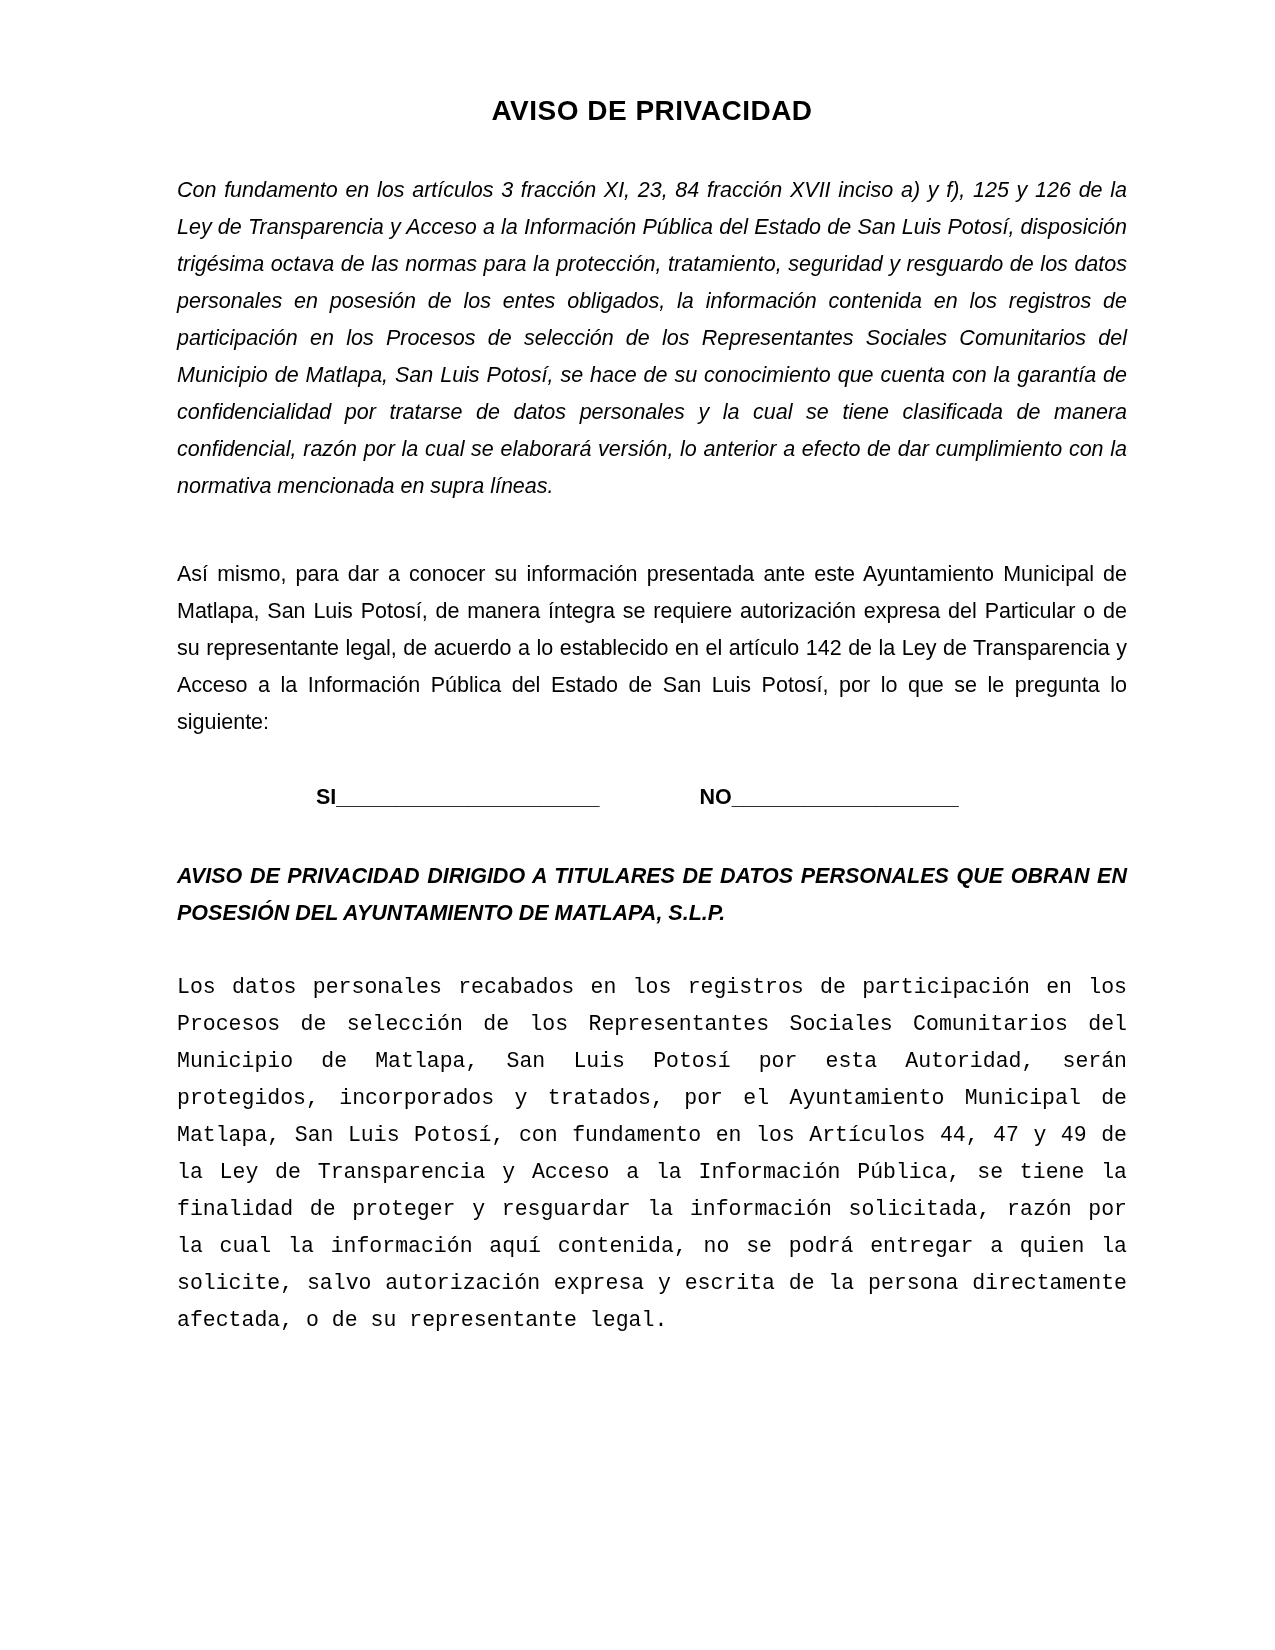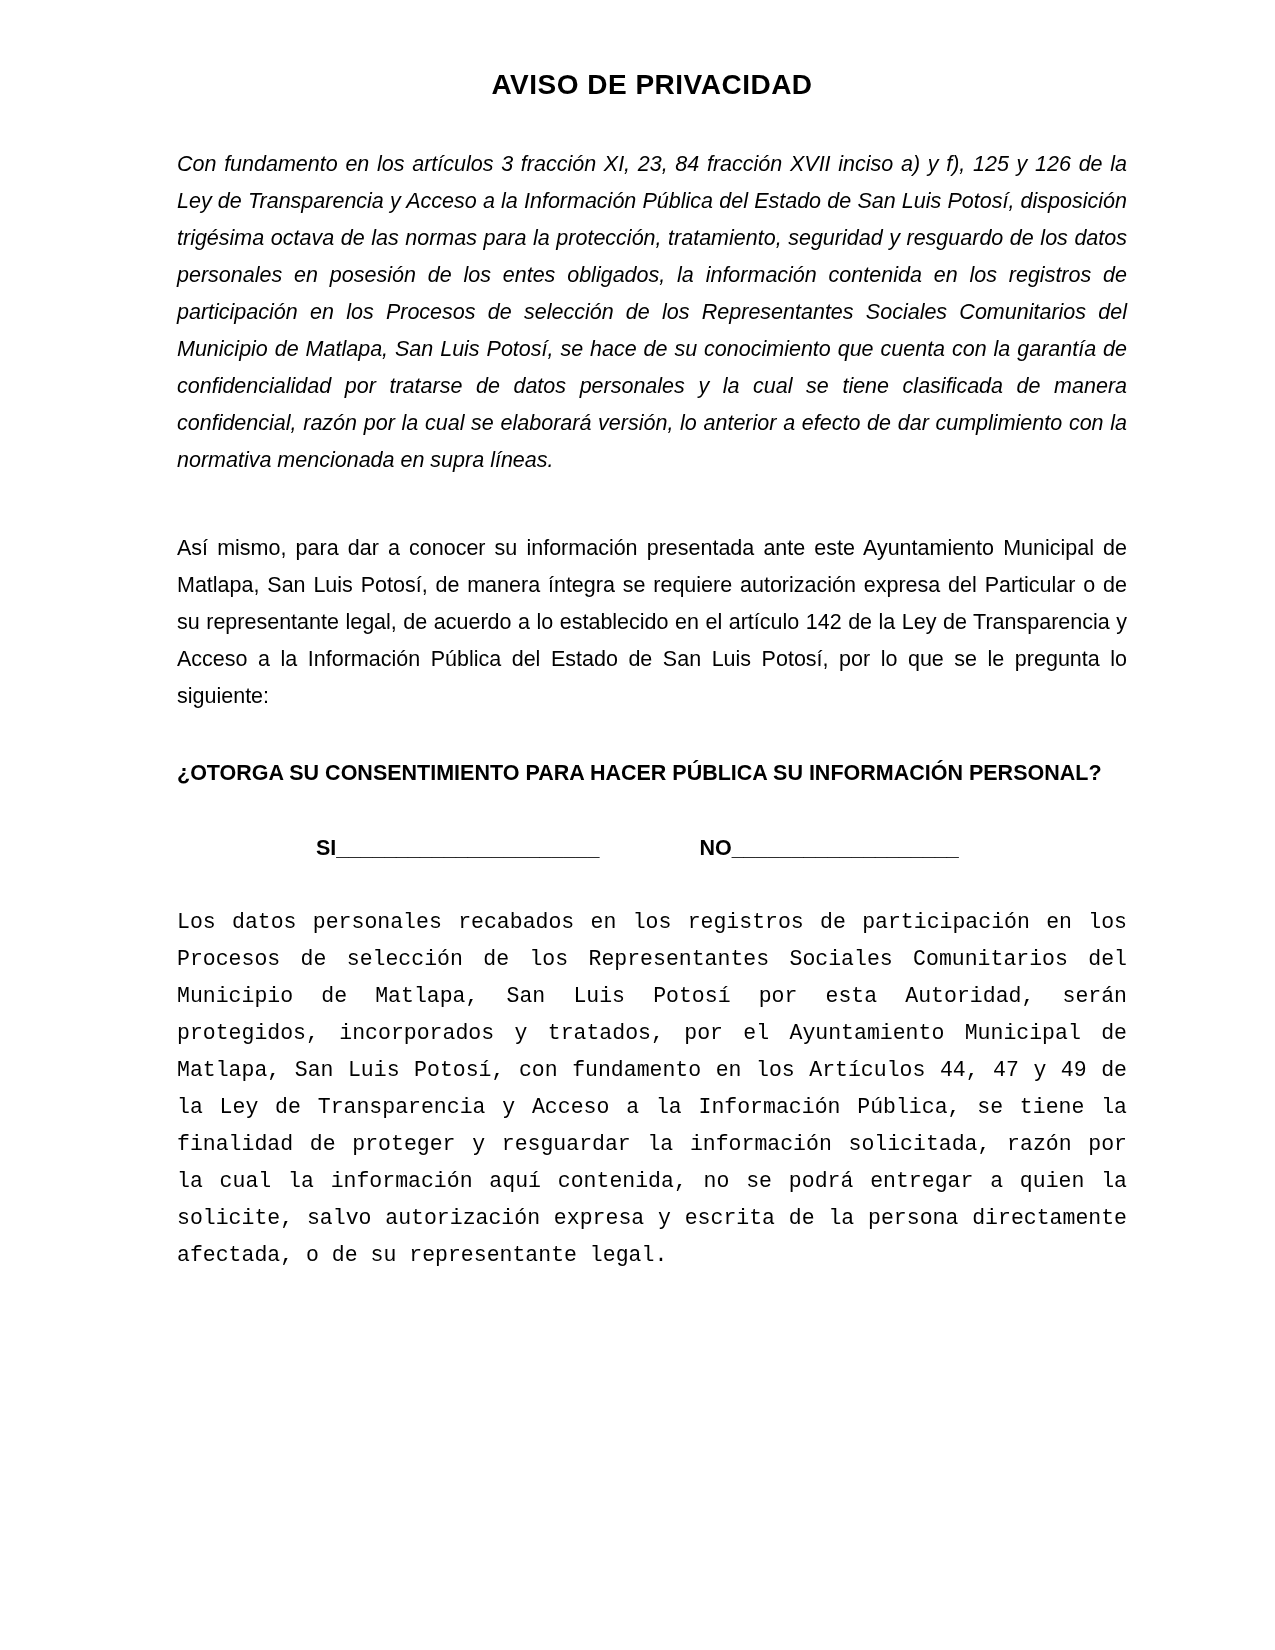--- a/index.html
+++ b/index.html
@@ -8,21 +8,21 @@
     width: 1275px;
     height: 1650px;
     font-family: "Liberation Sans", sans-serif;
     color: #000000;
     overflow: hidden;
   }
   .page {
     width: 1275px;
     height: 1650px;
     background: #ffffff;
-    padding: 66px 148px 0 177px;
+    padding: 92px 148px 0 177px;
   }
   .doc-title {
     font-size: 28px;
     line-height: 37px;
     font-weight: 700;
     text-align: center;
     letter-spacing: 0.5px;
   }
   .heading {
     margin-top: 32px;
@@ -68,22 +68,22 @@
 
 <div class="page">
 
   <h1 class="doc-title">AVISO DE PRIVACIDAD</h1>
 
 
   <p class="para para-1">Con fundamento en los artículos 3 fracción XI, 23, 84 fracción XVII inciso a) y f), 125 y 126 de la Ley de Transparencia y Acceso a la Información Pública del Estado de San Luis Potosí, disposición trigésima octava de las normas para la protección, tratamiento, seguridad y resguardo de los datos personales en posesión de los entes obligados, la información contenida en los registros de participación en los Procesos de selección de los Representantes Sociales Comunitarios del Municipio de Matlapa, San Luis Potosí, se hace de su conocimiento que cuenta con la garantía de confidencialidad por tratarse de datos personales y la cual se tiene clasificada de manera confidencial, razón por la cual se elaborará versión, lo anterior a efecto de dar cumplimiento con la normativa mencionada en supra líneas.</p>
 
   <p class="para para-2">Así mismo, para dar a conocer su información presentada ante este Ayuntamiento Municipal de Matlapa, San Luis Potosí, de manera íntegra se requiere autorización expresa del Particular o de su representante legal, de acuerdo a lo establecido en el artículo 142 de la Ley de Transparencia y Acceso a la Información Pública del Estado de San Luis Potosí, por lo que se le pregunta lo siguiente:</p>
 
-  <p class="question">¿OTORGA SU CONSENTIMIENTO PARA HACER PÚBLICA SU INFORMACIÓN PERSONAL?</p>
 
   <div class="choice-row">
     <span>SI______________________</span><span class="choice-gap"></span><span>NO___________________</span>
   </div>
 
+  <p class="heading heading-2">AVISO DE PRIVACIDAD DIRIGIDO A TITULARES DE DATOS PERSONALES QUE OBRAN EN POSESIÓN DEL AYUNTAMIENTO DE MATLAPA, S.L.P.</p>
 
   <p class="para para-3">Los datos personales recabados en los registros de participación en los Procesos de selección de los Representantes Sociales Comunitarios del Municipio de Matlapa, San Luis Potosí por esta Autoridad, serán protegidos, incorporados y tratados, por el Ayuntamiento Municipal de Matlapa, San Luis Potosí, con fundamento en los Artículos 44, 47 y 49 de la Ley de Transparencia y Acceso a la Información Pública, se tiene la finalidad de proteger y resguardar la información solicitada, razón por la cual la información aquí contenida, no se podrá entregar a quien la solicite, salvo autorización expresa y escrita de la persona directamente afectada, o de su representante legal.</p>
 
 </div>
 
 </body></html>

